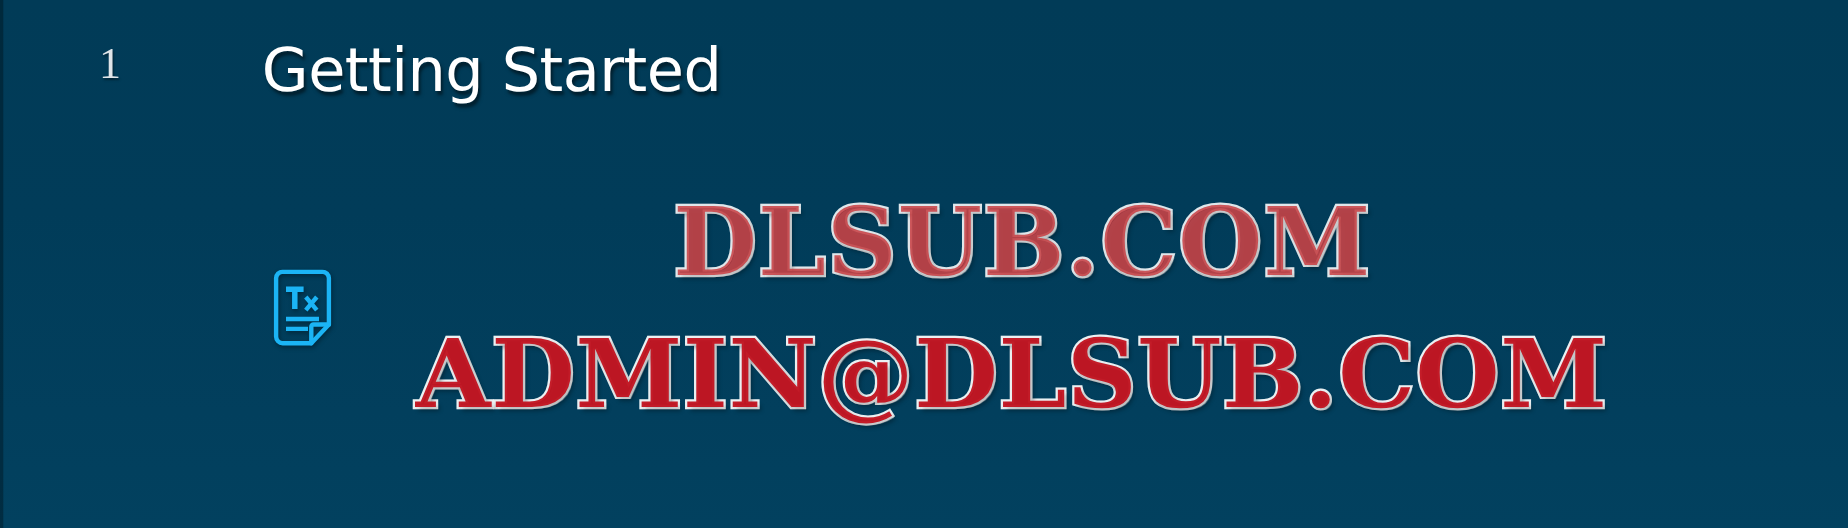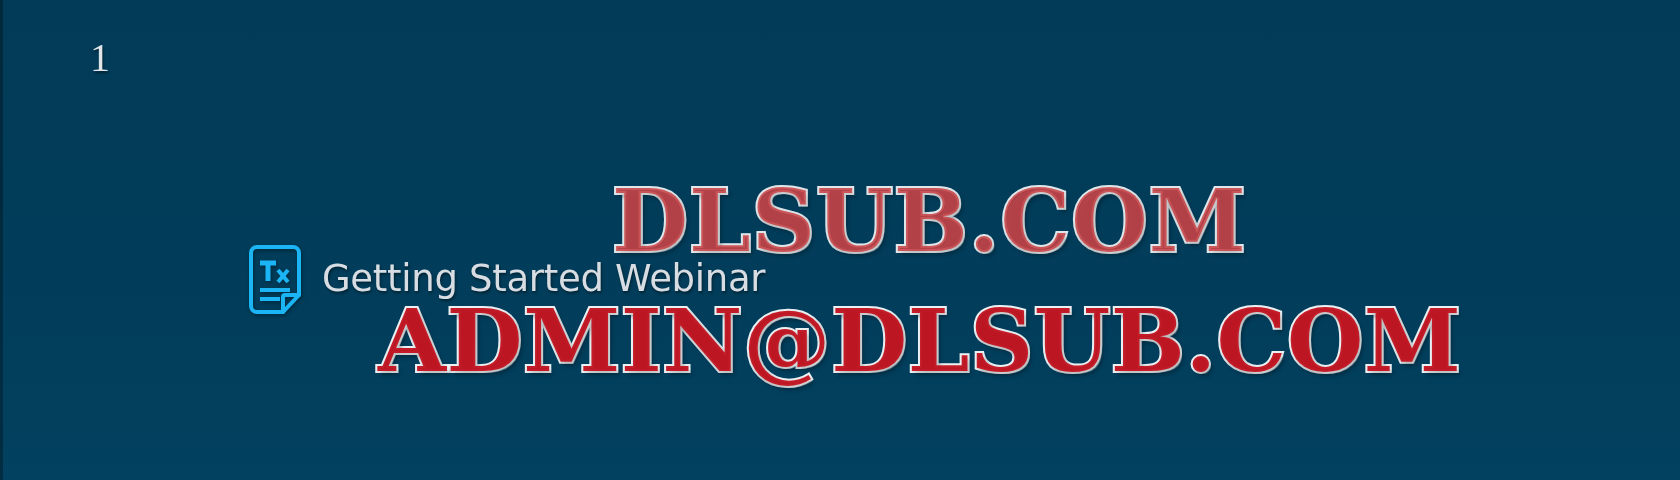--- a/index.html
+++ b/index.html
@@ -133,40 +133,40 @@
       3px 4px 4px rgba(0,0,0,0.32);
   }
 </style>
 </head>
 <body>
 
 <div id="stage">
 
   <div class="section-index">1</div>
 
+  <div class="section-heading">Getting Started</div>
 
   <div class="lesson-row">
 
     <svg class="lesson-icon" viewBox="0 0 58 72" aria-hidden="true">
 
       <path d="M5 8 a6 6 0 0 1 6 -6 H47 a6 6 0 0 1 6 6 V50 L37 67 H11 a6 6 0 0 1 -6 -6 Z" fill="none" stroke="#1BB4F5" stroke-width="4" stroke-linejoin="round" stroke-linecap="round"></path>
 
       <path d="M53 50 H39 a2 2 0 0 0 -2 2 V67" fill="none" stroke="#1BB4F5" stroke-width="4" stroke-linejoin="round" stroke-linecap="round"></path>
 
       <path d="M14 18 H30" fill="none" stroke="#1BB4F5" stroke-width="5" stroke-linecap="butt"></path>
 
       <path d="M22 18 V36" fill="none" stroke="#1BB4F5" stroke-width="5" stroke-linecap="butt"></path>
 
       <path d="M32 25 L42 37" fill="none" stroke="#1BB4F5" stroke-width="4" stroke-linecap="butt"></path>
       <path d="M42 25 L32 37" fill="none" stroke="#1BB4F5" stroke-width="4" stroke-linecap="butt"></path>
 
       <path d="M14 45 H44" fill="none" stroke="#1BB4F5" stroke-width="4" stroke-linecap="butt"></path>
       <path d="M14 54 H34" fill="none" stroke="#1BB4F5" stroke-width="4" stroke-linecap="butt"></path>
     </svg>
 
-    <div class="lesson-title">Getting Started Webinar</div>
   </div>
 
   <div class="watermark watermark-domain">DLSUB.COM</div>
 
   <div class="watermark watermark-email">ADMIN@DLSUB.COM</div>
 
 </div>
 
 </body></html>

